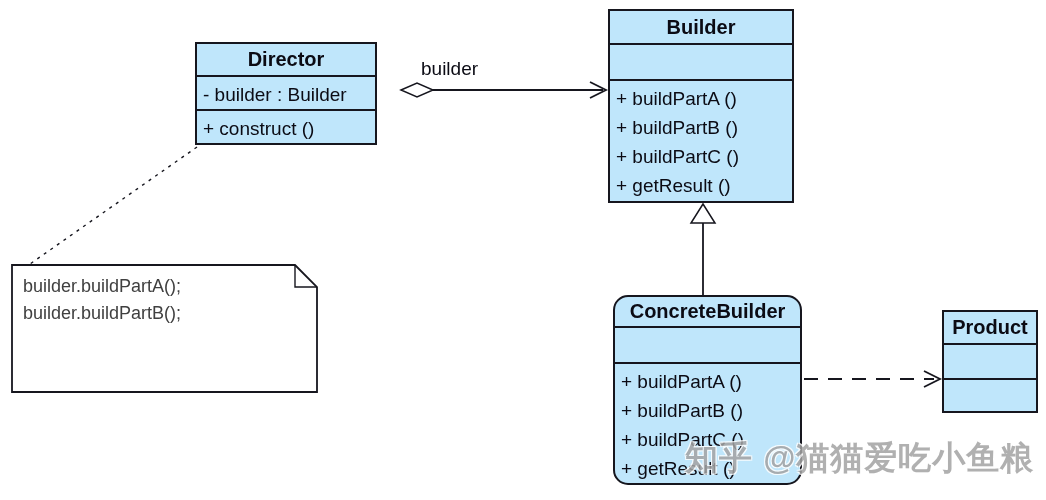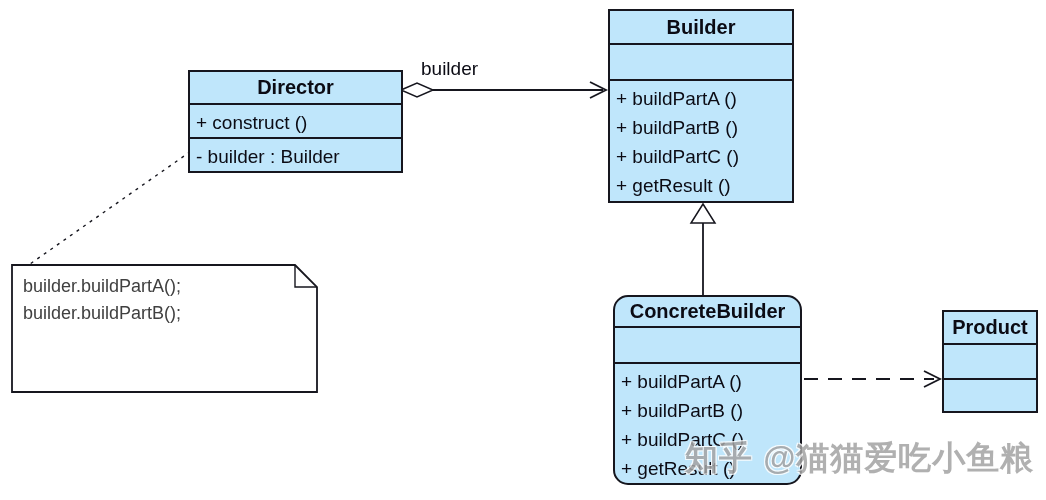--- a/index.html
+++ b/index.html
@@ -80,21 +80,21 @@
     font-size: 33px;
     font-weight: bold;
     letter-spacing: 1px;
     color: #a3a3a3;
     opacity: 0.85;
     white-space: nowrap;
     text-shadow: -1px -1px 0 #ffffff, 1px -1px 0 #ffffff,
                  -1px 1px 0 #ffffff, 1px 1px 0 #ffffff;
   }
   
-  .c-director        { left: 188px; top: 42px;  width: 215px; height: 103px; margin-top: 28px; }
+  .c-director        { left: 195px; top: 42px;  width: 182px; height: 103px; }
   .c-director .uml-title   { height: 33px; }
   .c-director .sec-attrs   { height: 35px; }
   .c-director .sec-methods { flex: 1; }
 
   .c-builder         { left: 608px; top: 9px;   width: 186px; height: 194px; }
   .c-builder .uml-title    { height: 32px; }
   .c-builder .sec-attrs    { height: 36px; }
   .c-builder .sec-methods  { flex: 1; }
 
   .c-concrete        { left: 613px; top: 295px; width: 189px; height: 190px; border-radius: 15px; }
@@ -125,25 +125,25 @@
     <path d="M924,371 L940,379 L924,387" fill="none" stroke="#16161e" stroke-width="1.8"></path>
 
     <line x1="197" y1="147" x2="30" y2="264" stroke="#16161e" stroke-width="1.4" stroke-dasharray="3 5"></line>
 
     <path d="M12,265 L295,265 L317,287 L317,392 L12,392 Z" fill="#ffffff" stroke="#16161e" stroke-width="1.8"></path>
     <path d="M295,265 L295,287 L317,287" fill="none" stroke="#16161e" stroke-width="1.4"></path>
   </svg>
 
   <div class="uml-class c-director">
     <div class="uml-title">Director</div>
+    <div class="uml-section sec-attrs">
+      <div class="uml-member">- builder : Builder</div>
+    </div>
     <div class="uml-section sec-methods">
       <div class="uml-member">+ construct ()</div>
-    </div>
-    <div class="uml-section sec-attrs">
-      <div class="uml-member">- builder : Builder</div>
     </div>
   </div>
 
   <div class="uml-class c-builder">
     <div class="uml-title">Builder</div>
     <div class="uml-section sec-attrs"></div>
     <div class="uml-section sec-methods">
       <div class="uml-member">+ buildPartA ()</div>
       <div class="uml-member">+ buildPartB ()</div>
       <div class="uml-member">+ buildPartC ()</div>

